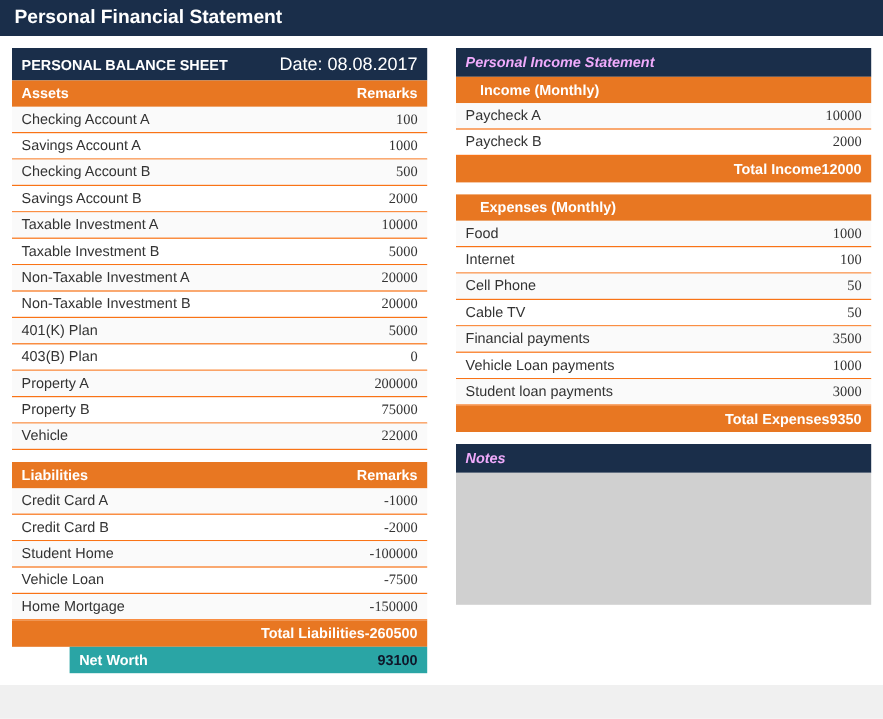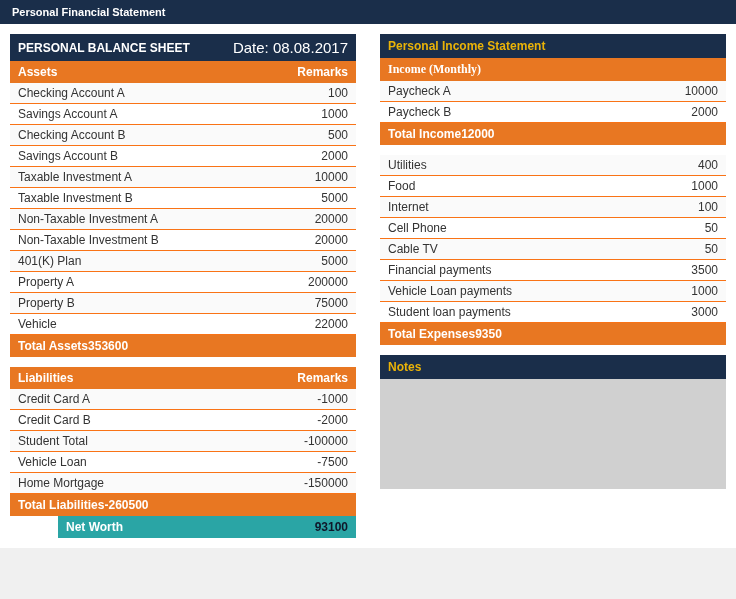--- a/index.html
+++ b/index.html
@@ -7,21 +7,21 @@
       font-family: Arial, sans-serif;
       font-size: 12px;
       background: #f0f0f0;
       width: 736px;
     }
     .page-header {
       background: #1a2e4a;
       color: white;
       padding: 6px 12px;
       font-weight: bold;
-      font-size: 11px;
+      font-size: 16px;
     }
     .main-content {
       background: white;
       padding: 10px;
       display: flex;
       gap: 24px;
     }
     .left-panel {
       flex: 1;
       min-width: 0;
@@ -59,61 +59,61 @@
     .data-row {
       display: flex;
       justify-content: space-between;
       padding: 3px 8px;
       border-bottom: 1px solid #f97316;
     }
     .data-row:nth-child(odd) {
       background: #fafafa;
     }
     .data-row .label { color: #333; }
-    .data-row .value { color: #333; text-align: right; min-width: 60px; }
+    .data-row .value { color: #333; text-align: right; min-width: 60px; font-family: Liberation Serif, serif; }
 
     .total-row {
       background: #e87722 !important;
       color: white;
       font-weight: bold;
       padding: 4px 8px;
       display: flex;
-      justify-content: flex-start;
+      justify-content: flex-end;
     }
     .total-row .label { color: white; }
     .total-row .value { color: white; font-weight: bold; }
 
     .net-worth-row {
       background: #2aa5a5 !important;
       color: white;
       font-weight: bold;
       padding: 4px 8px;
       display: flex;
       justify-content: space-between;
       margin-left: 48px;
     }
     .net-worth-row .label { color: white; }
     .net-worth-row .value { color: #0f172a; font-weight: bold; }
 
     .section-gap { height: 10px; }
 
     .income-section-header {
       background: #1a2e4a;
-      color: #eab308;
+      color: #f0abfc;
       padding: 5px 8px;
       font-weight: bold;
       font-size: 12px;
+      font-style: italic;
     }
 
     .orange-subheader {
       background: #e87722;
       color: white;
-      padding: 4px 8px;
-      font-weight: bold;
-      font-family: Liberation Serif, serif;
+      padding: 4px 20px;
+      font-weight: bold;
     }
 
     .notes-area {
       background: #d0d0d0;
       min-height: 100px;
       margin-top: 0;
     }
   </style>
 </head>
 <body>
@@ -167,56 +167,56 @@
         </div>
         <div class="data-row">
           <span class="label">Non-Taxable Investment B</span>
           <span class="value">20000</span>
         </div>
         <div class="data-row">
           <span class="label">401(K) Plan</span>
           <span class="value">5000</span>
         </div>
         <div class="data-row">
+          <span class="label">403(B) Plan</span>
+          <span class="value">0</span>
+        </div>
+        <div class="data-row">
           <span class="label">Property A</span>
           <span class="value">200000</span>
         </div>
         <div class="data-row">
           <span class="label">Property B</span>
           <span class="value">75000</span>
         </div>
         <div class="data-row">
           <span class="label">Vehicle</span>
           <span class="value">22000</span>
         </div>
       </div>
 
-    <div class="total-row">
-      <span class="label">Total Assets</span>
-      <span class="value">353600</span>
-    </div>
 
     <div class="section-gap"></div>
 
     <div class="col-header-bar">
       <span>Liabilities</span>
       <span>Remarks</span>
     </div>
 
     <div id="liabilities-list">
         <div class="data-row">
           <span class="label">Credit Card A</span>
           <span class="value">-1000</span>
         </div>
         <div class="data-row">
           <span class="label">Credit Card B</span>
           <span class="value">-2000</span>
         </div>
         <div class="data-row">
-          <span class="label">Student Total</span>
+          <span class="label">Student Home</span>
           <span class="value">-100000</span>
         </div>
         <div class="data-row">
           <span class="label">Vehicle Loan</span>
           <span class="value">-7500</span>
         </div>
         <div class="data-row">
           <span class="label">Home Mortgage</span>
           <span class="value">-150000</span>
         </div>
@@ -255,26 +255,25 @@
         </div>
       </div>
 
     <div class="total-row">
       <span class="label">Total Income</span>
       <span class="value">12000</span>
     </div>
 
     <div class="section-gap"></div>
 
+    <div class="orange-subheader">
+      <span>Expenses (Monthly)</span>
+    </div>
 
     <div id="expense-list">
-        <div class="data-row">
-          <span class="label">Utilities</span>
-          <span class="value">400</span>
-        </div>
         <div class="data-row">
           <span class="label">Food</span>
           <span class="value">1000</span>
         </div>
         <div class="data-row">
           <span class="label">Internet</span>
           <span class="value">100</span>
         </div>
         <div class="data-row">
           <span class="label">Cell Phone</span>

